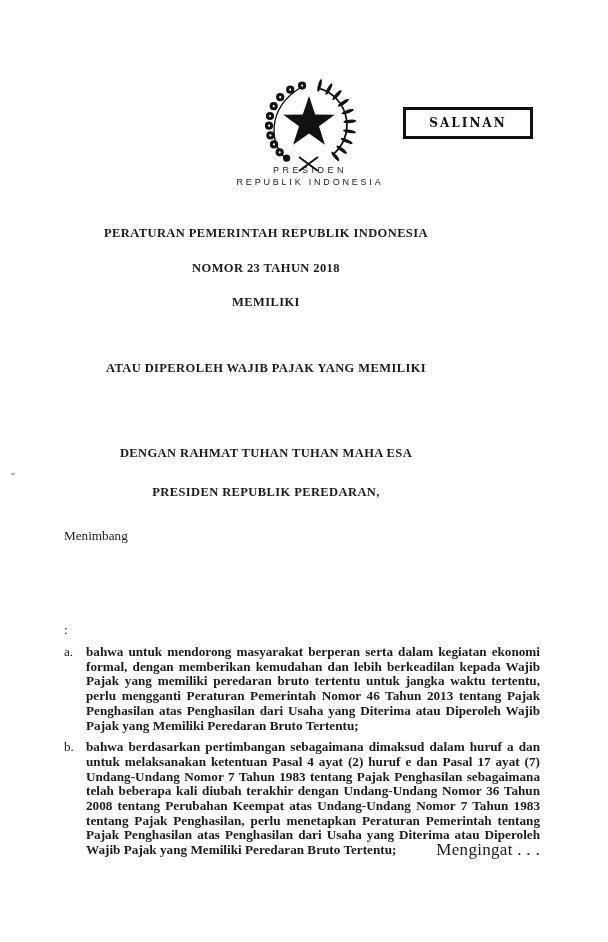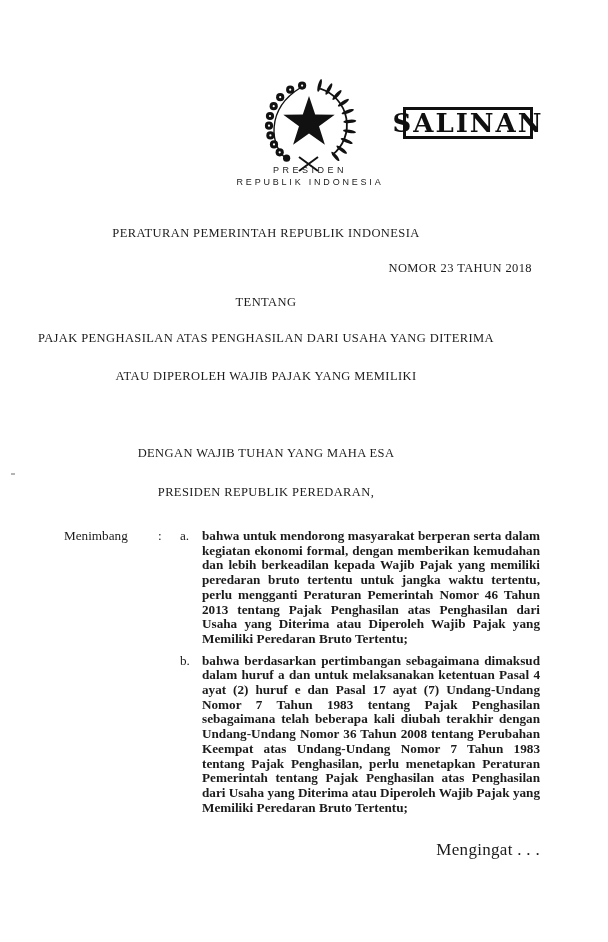--- a/index.html
+++ b/index.html
@@ -28,21 +28,21 @@
     left: 403px;
     top: 107px;
     width: 124px;
     height: 26px;
     border: 3px solid #101010;
     display: flex;
     align-items: center;
     justify-content: center;
     font-family: "DejaVu Serif", serif;
     font-weight: bold;
-    font-size: 26px;
+    font-size: 12px;
     letter-spacing: 2px;
     color: #101010;
   }
 
   
   .letterhead {
     position: absolute;
     left: 6px;
     top: 165px;
     width: 608px;
@@ -55,38 +55,39 @@
 
   
   .tline {
     position: absolute;
     left: 0;
     width: 532px;
     text-align: center;
     font-size: 12.5px;
     letter-spacing: 0.4px;
     white-space: nowrap;
+    font-weight: bold;
   }
   .t1 { top: 226px; }
-  .t2 { top: 261px; text-align: right; }
+  .t2 { top: 261px; }
   .t3 { top: 295px; }
   .t4 { top: 331px; }
-  .t5 { top: 361px; margin-top: 8px; }
+  .t5 { top: 361px; }
   .t6 { top: 390px; }
   .t7 { top: 446px; }
   .t8 { top: 485px; }
 
   
   .considering {
     position: absolute;
     left: 64px;
     top: 529px;
     width: 476px;
     display: flex;
-    flex-direction: row;
+    flex-direction: column;
     font-size: 13.2px;
     line-height: 14.7px;
   }
   .cons-label { width: 94px; flex: 0 0 94px; }
   .cons-colon { width: 22px; flex: 0 0 22px; }
   .cons-items { flex: 1; display: flex; flex-direction: column; }
   .cons-item { display: flex; flex-direction: row; }
   .cons-item + .cons-item { margin-top: 7px; }
   .item-marker { width: 22px; flex: 0 0 22px; }
   .item-text {
@@ -173,25 +174,24 @@
     <span>SALINAN</span>
   </div>
 
   <div class="letterhead">
     <div class="lh1">PRESIDEN</div>
     <div class="lh2">REPUBLIK INDONESIA</div>
   </div>
 
   <div class="tline t1">PERATURAN PEMERINTAH REPUBLIK INDONESIA</div>
   <div class="tline t2">NOMOR 23 TAHUN 2018</div>
-  <div class="tline t3">TENTANG</div>
-  <div class="tline t4">PAJAK PENGHASILAN ATAS PENGHASILAN DARI USAHA YANG DITERIMA</div>
+  <div class="tline t3">MEMILIKI</div>
   <div class="tline t5">ATAU DIPEROLEH WAJIB PAJAK YANG MEMILIKI</div>
 
-  <div class="tline t7">DENGAN WAJIB TUHAN YANG MAHA ESA</div>
+  <div class="tline t7">DENGAN RAHMAT TUHAN TUHAN MAHA ESA</div>
   <div class="tline t8">PRESIDEN REPUBLIK PEREDARAN,</div>
 
   <div class="considering">
     <div class="cons-label">Menimbang</div>
     <div class="cons-colon">:</div>
     <div class="cons-items">
       <div class="cons-item">
         <div class="item-marker">a.</div>
         <div class="item-text">bahwa untuk mendorong masyarakat berperan serta dalam kegiatan ekonomi formal, dengan memberikan kemudahan dan lebih berkeadilan kepada Wajib Pajak yang memiliki peredaran bruto tertentu untuk jangka waktu tertentu, perlu mengganti Peraturan Pemerintah Nomor 46 Tahun 2013 tentang Pajak Penghasilan atas Penghasilan dari Usaha yang Diterima atau Diperoleh Wajib Pajak yang Memiliki Peredaran Bruto Tertentu;</div>
       </div>

